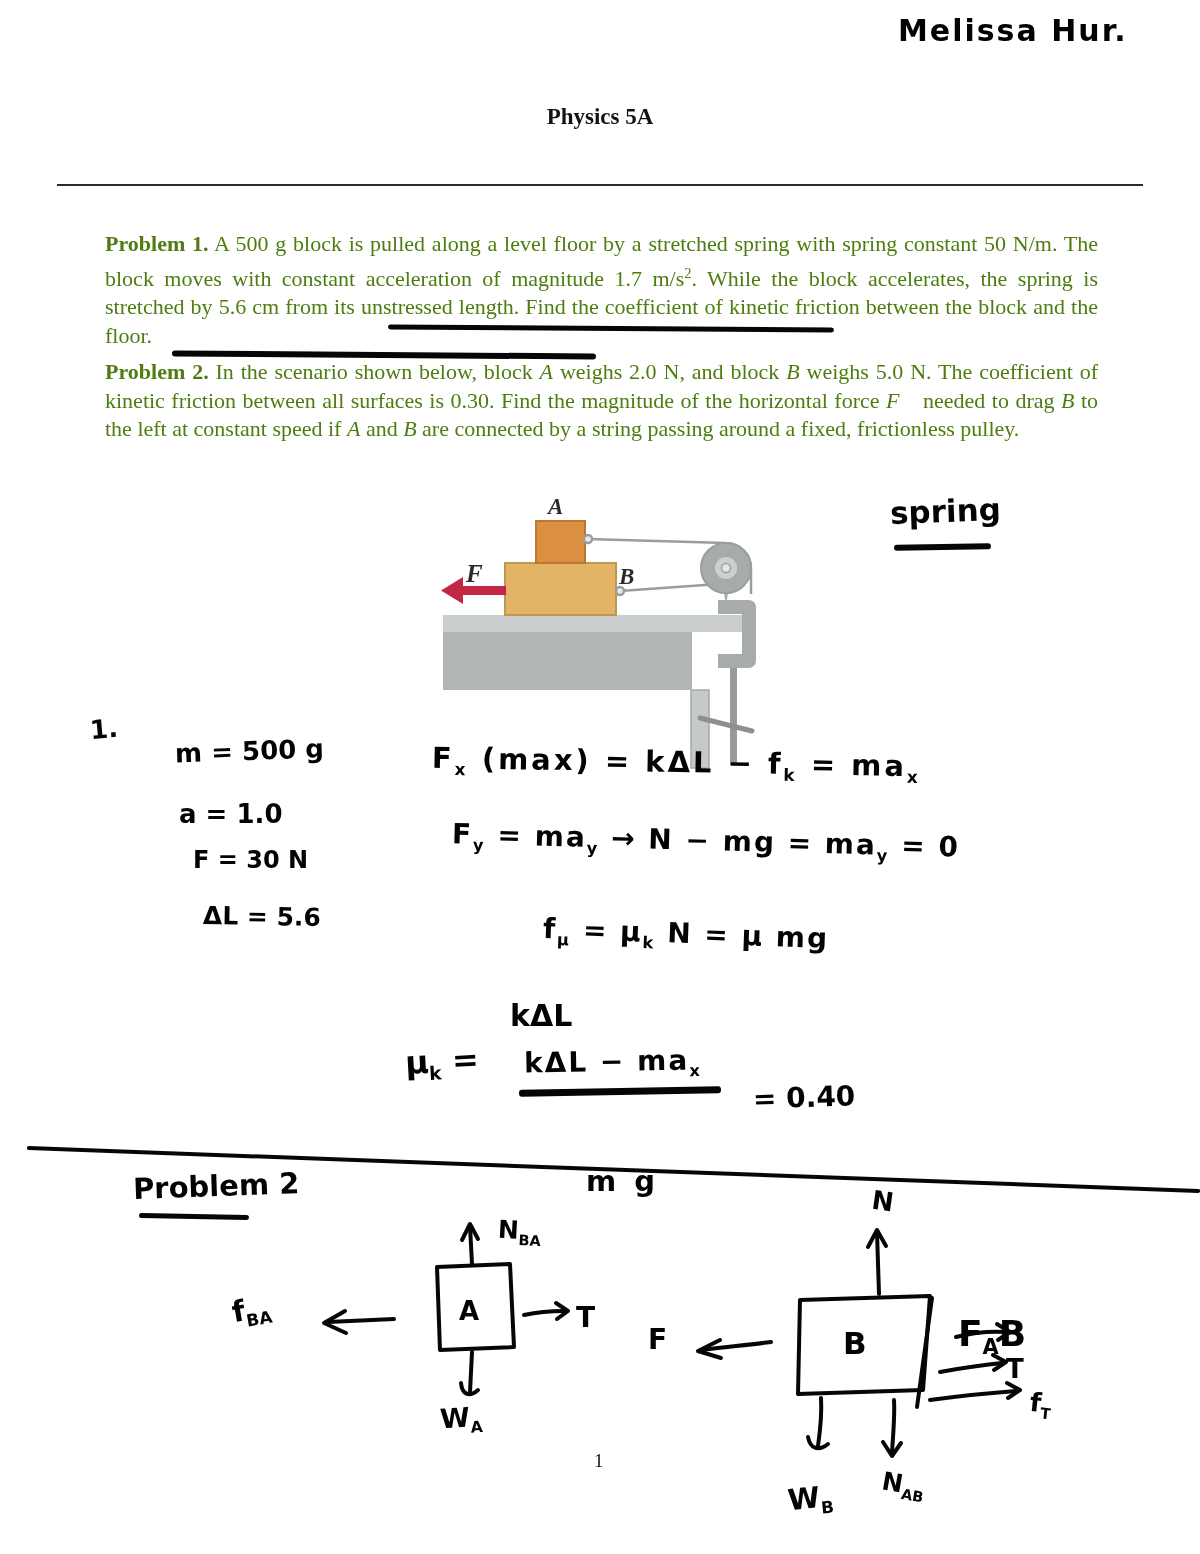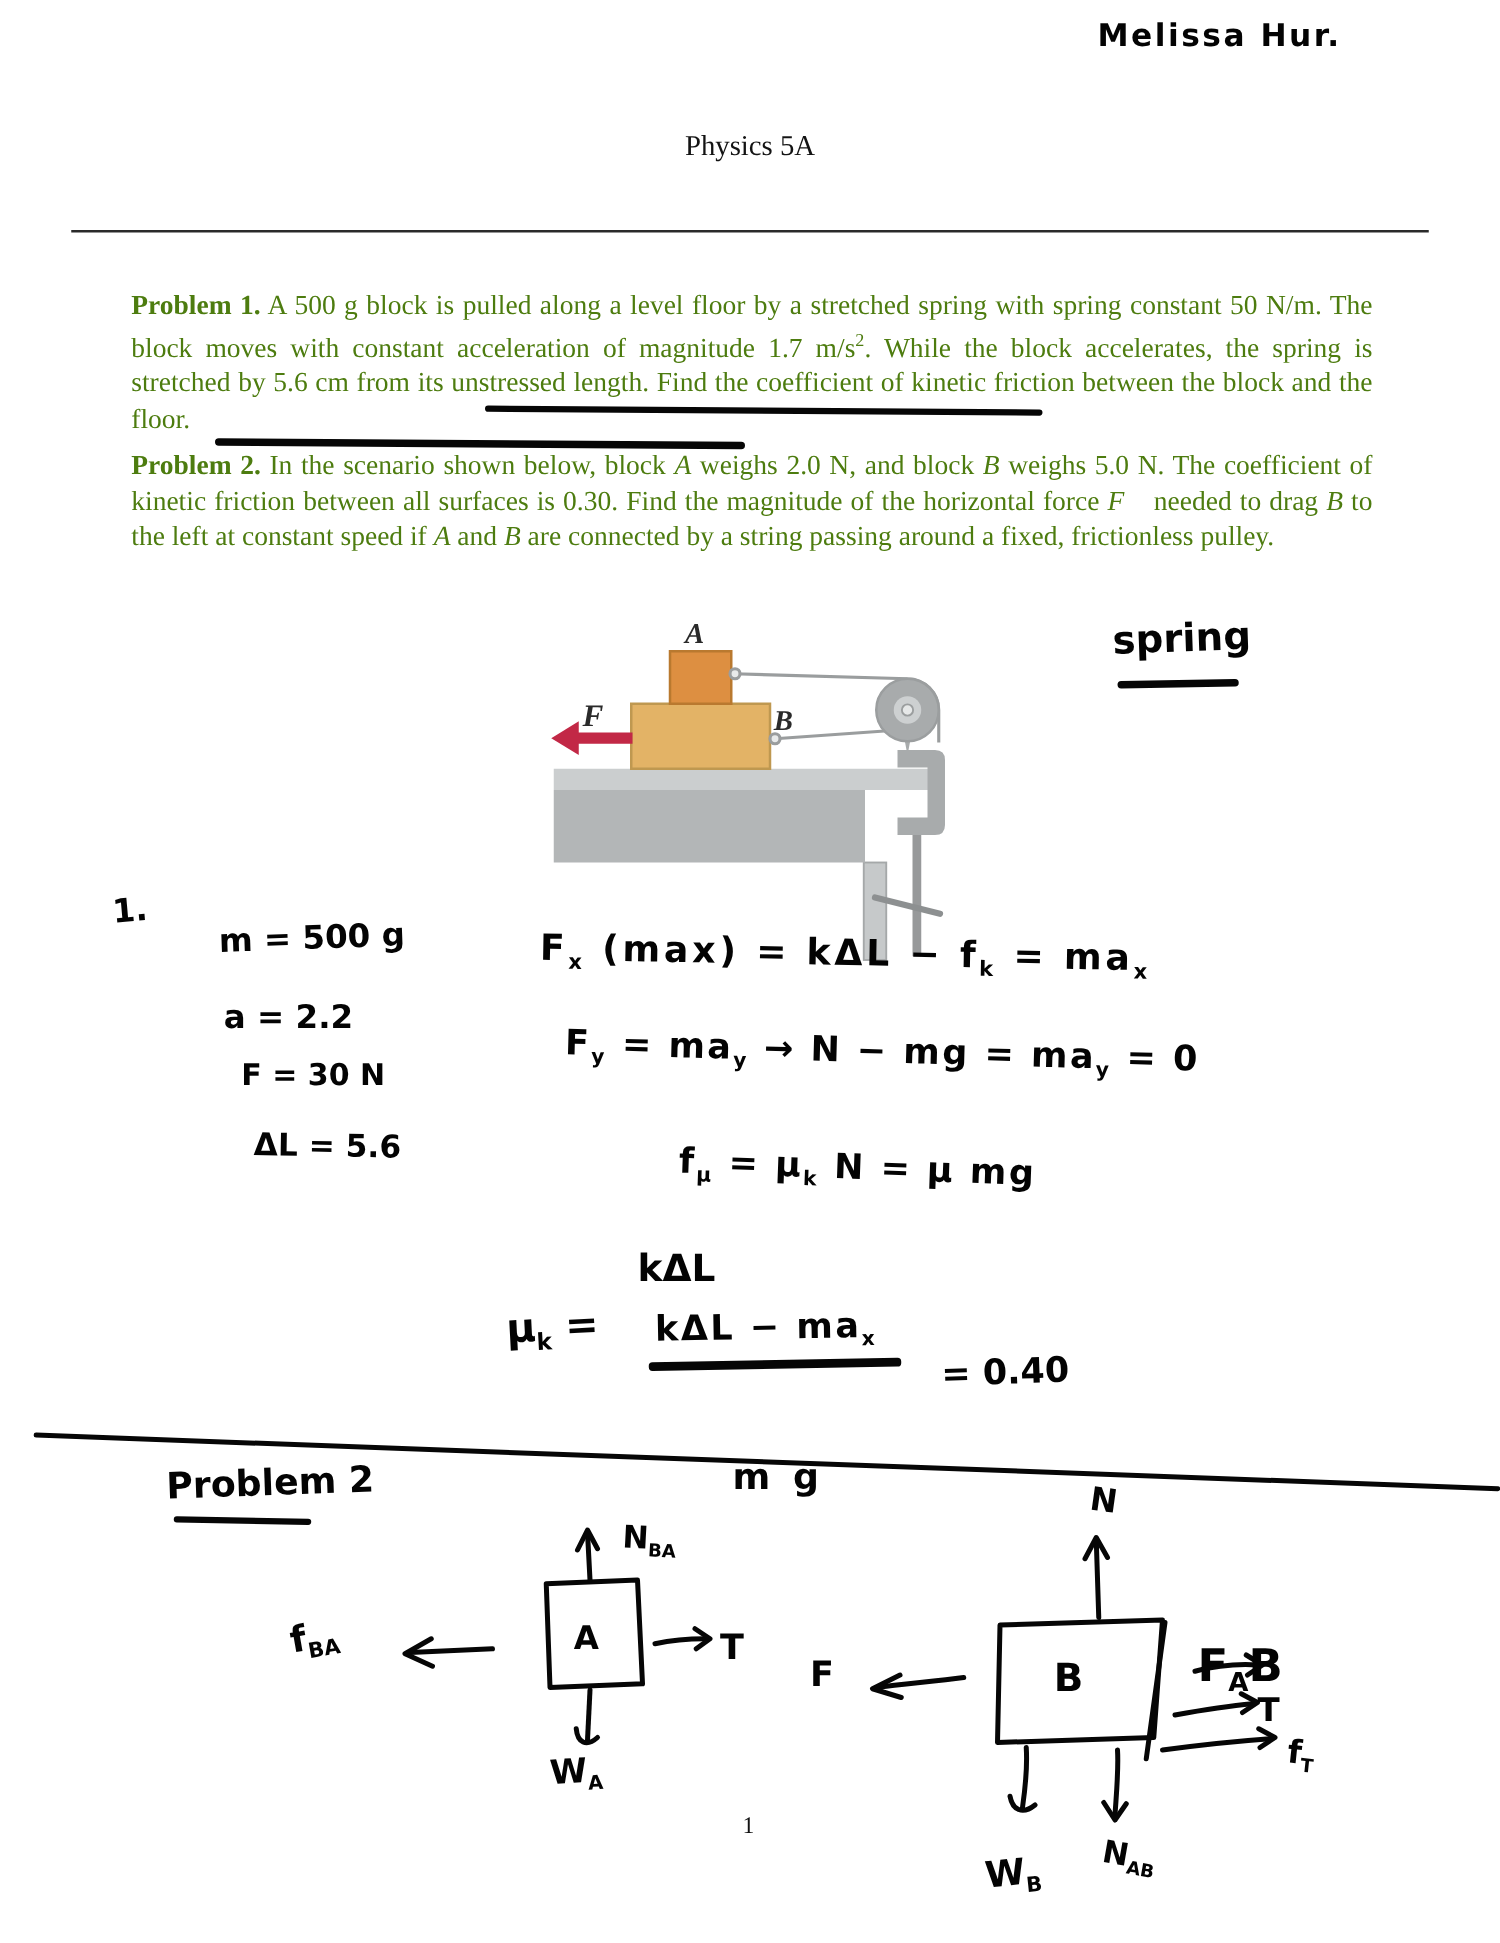--- a/index.html
+++ b/index.html
@@ -1,41 +1,41 @@
 <!DOCTYPE html>
 <html><head>
 <meta charset="utf-8">
 <style>
   html,body{margin:0;padding:0;background:#ffffff;}
   .page{position:relative;width:1200px;height:1554px;background:#fff;overflow:hidden;
         font-family:"Liberation Serif",serif;color:#131313;}
   .abs{position:absolute;}
   .print{font-family:"Liberation Serif",serif;}
-  .titleline{position:absolute;left:0;width:100%;text-align:center;font-weight:400;
+  .titleline{position:absolute;left:0;width:100%;text-align:center;font-weight:700;
              font-size:23px;color:#131313;}
   .para{position:absolute;left:105px;width:993px;font-size:22px;line-height:28.5px;
         text-align:justify;color:#4d7c0f;}
   .para sup{font-size:66%;}
   .run-b{font-weight:700;}
   .run-i{font-style:italic;}
   .hw{position:absolute;font-family:"DejaVu Sans",sans-serif;font-weight:700;color:#030303;
       white-space:nowrap;line-height:1;}
   .hw sub{font-size:58%;line-height:0;}
   .ink{position:absolute;background:#060606;border-radius:3px;}
   .figlabel{position:absolute;font-family:"Liberation Serif",serif;font-style:italic;
             font-weight:700;color:#2a2a2a;line-height:1;}
   svg{position:absolute;display:block;}
   .stroke{stroke:#060606;stroke-width:4;fill:none;stroke-linecap:round;stroke-linejoin:round;}
 </style>
 </head>
 <body>
 
 <div class="page">
 
-  <div class="hw" style="left:878px;top:16px;font-size:25px;letter-spacing:2px;">Melissa Hur.</div>
+  <div class="hw" style="left:898px;top:16px;font-size:30px;letter-spacing:2px;">Melissa Hur.</div>
 
   <div class="titleline" style="top:104px;">Physics 5A</div>
   <div class="abs" style="left:57px;top:184px;width:1086px;height:2px;background:#2a2a2a;"></div>
 
   <div class="para" style="top:230px;"><span class="run-b">Problem 1.</span><span> A 500 g block is pulled along a level floor by a stretched spring with spring constant 50 N/m.  The block moves with constant acceleration of magnitude 1.7 m/s</span><sup>2</sup><span>.  While the block accelerates, the spring is stretched by 5.6 cm from its unstressed length.  Find the coefficient of kinetic friction between the block and the floor.</span></div>
 
   <div class="ink" style="left:388px;top:326px;width:446px;height:5px;transform:rotate(0.4deg);"></div>
   <div class="ink" style="left:172px;top:352px;width:424px;height:6px;transform:rotate(0.4deg);"></div>
 
   <div class="para" style="top:358px;"><span class="run-b">Problem 2.</span><span>  In the scenario shown below, block </span><span class="run-i">A</span><span> weighs 2.0 N, and block </span><span class="run-i">B</span><span> weighs 5.0 N.  The coefficient of kinetic friction between all surfaces is 0.30.  Find the magnitude of the horizontal force </span><span class="run-i">F⃗</span><span> needed to drag </span><span class="run-i">B</span><span> to the left at constant speed if </span><span class="run-i">A</span><span> and </span><span class="run-i">B</span><span> are connected by a string passing around a fixed, frictionless pulley.</span></div>
@@ -64,21 +64,21 @@
   </svg>
   <div class="figlabel" style="left:548px;top:495px;font-size:23px;">A</div>
   <div class="figlabel" style="left:619px;top:565px;font-size:23px;">B</div>
   <div class="figlabel" style="left:466px;top:561px;font-size:25px;">F⃗</div>
 
   <div class="hw" style="left:890px;top:496px;font-size:31px;transform:rotate(-2deg);">spring</div>
   <div class="ink" style="left:894px;top:544px;width:97px;height:6px;transform:rotate(-1deg);"></div>
 
   <div class="hw" style="left:90px;top:716px;font-size:26px;transform:rotate(-5deg);">1.</div>
   <div class="hw" style="left:175px;top:738px;font-size:26px;transform:rotate(-2deg);">m = 500 g</div>
-  <div class="hw" style="left:179px;top:801px;font-size:26px;">a = 2.2</div>
+  <div class="hw" style="left:179px;top:801px;font-size:26px;">a = 1.0</div>
   <div class="hw" style="left:193px;top:848px;font-size:24px;">F = 30 N</div>
   <div class="hw" style="left:203px;top:904px;font-size:25px;transform:rotate(1deg);">ΔL = 5.6</div>
 
   <div class="hw" style="left:432px;top:748px;font-size:29px;letter-spacing:3px;transform:rotate(1deg);"><span>F</span><sub>x</sub><span> (max) =  kΔL  − f</span><sub>k</sub><span> = ma</span><sub>x</sub></div>
   <div class="hw" style="left:452px;top:827px;font-size:28px;letter-spacing:2px;transform:rotate(1.5deg);"><span>F</span><sub>y</sub><span> = ma</span><sub>y</sub><span> →    N − mg = ma</span><sub>y</sub><span> = 0</span></div>
   <div class="hw" style="left:543px;top:920px;font-size:28px;letter-spacing:2px;transform:rotate(2deg);"><span>f</span><sub>μ</sub><span> = μ</span><sub>k</sub><span> N = μ mg</span></div>
 
   <div class="hw" style="left:510px;top:1001px;font-size:30px;text-align:center;">kΔL</div>
   <div class="hw" style="left:405px;top:1045px;font-size:32px;transform:rotate(-3deg);"><span>μ</span><sub>k</sub><span> =</span></div>
   <div class="hw" style="left:524px;top:1048px;font-size:28px;letter-spacing:2px;transform:rotate(-1deg);"><span>kΔL − ma</span><sub>x</sub></div>

